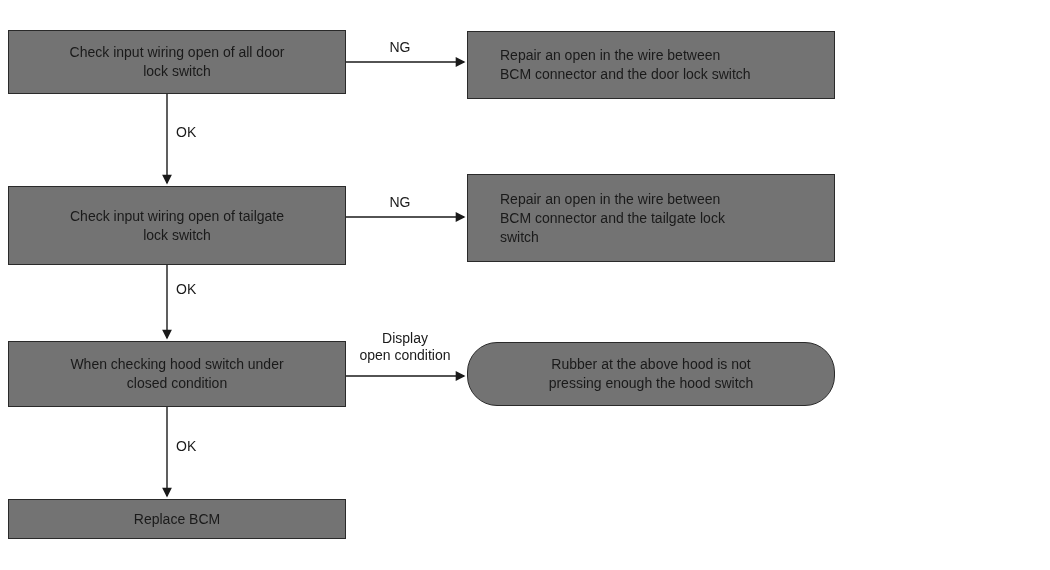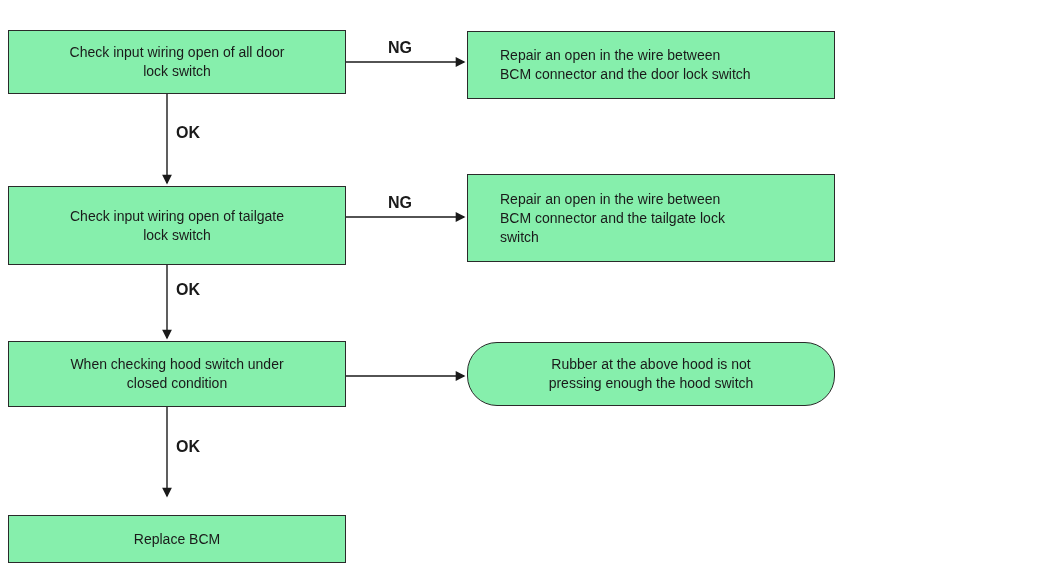--- a/index.html
+++ b/index.html
@@ -12,47 +12,47 @@
     width: 1050px;
     height: 570px;
     background: #ffffff;
     font-family: "Liberation Sans", sans-serif;
     color: #1a1a1a;
     overflow: hidden;
   }
   .box {
     position: absolute;
     border: 1.5px solid #2a2a2a;
-    background: #86efac;
+    background: #737373;
     box-sizing: border-box;
     display: flex;
     align-items: center;
     justify-content: center;
     font-size: 14px;
     line-height: 19px;
     text-align: center;
     white-space: pre-line;
   }
   .box.align-left {
     justify-content: flex-start;
     text-align: left;
     padding-left: 32px;
     padding-right: 10px;
   }
   #step1   { left: 8px;   top: 30px;  width: 338px; height: 64px; }
   #step2   { left: 8px;   top: 186px; width: 338px; height: 79px; }
   #step3   { left: 8px;   top: 341px; width: 338px; height: 66px; }
-  #step4   { left: 8px;   top: 499px; width: 338px; height: 48px; margin-top: 16px; }
+  #step4   { left: 8px;   top: 499px; width: 338px; height: 40px; }
   #result1 { left: 467px; top: 31px;  width: 368px; height: 68px; }
   #result2 { left: 467px; top: 174px; width: 368px; height: 88px; }
   #result3 { left: 467px; top: 342px; width: 368px; height: 64px; border-radius: 30px; }
   .edge-label {
     position: absolute;
-    font-weight: bold;
-    font-size: 16px;
+    font-weight: normal;
+    font-size: 14px;
     line-height: 17px;
     white-space: pre-line;
   }
   .ng-label {
     width: 110px;
     text-align: center;
   }
   #ng1 { left: 345px; top: 39px; }
   #ng2 { left: 345px; top: 194px; }
   #display-label { left: 336px; top: 330px; width: 138px; text-align: center; }
@@ -101,17 +101,19 @@
   <div class="box align-left" id="result1">Repair an open in the wire between
 BCM connector and the door lock switch</div>
   <div class="box align-left" id="result2">Repair an open in the wire between
 BCM connector and the tailgate lock
 switch</div>
   <div class="box" id="result3">Rubber at the above hood is not
 pressing enough the hood switch</div>
 
   <div class="edge-label ng-label" id="ng1">NG</div>
   <div class="edge-label ng-label" id="ng2">NG</div>
+  <div class="edge-label" id="display-label">Display
+open condition</div>
   <div class="edge-label" id="ok1">OK</div>
   <div class="edge-label" id="ok2">OK</div>
   <div class="edge-label" id="ok3">OK</div>
 
 </div>
 
 </body></html>

